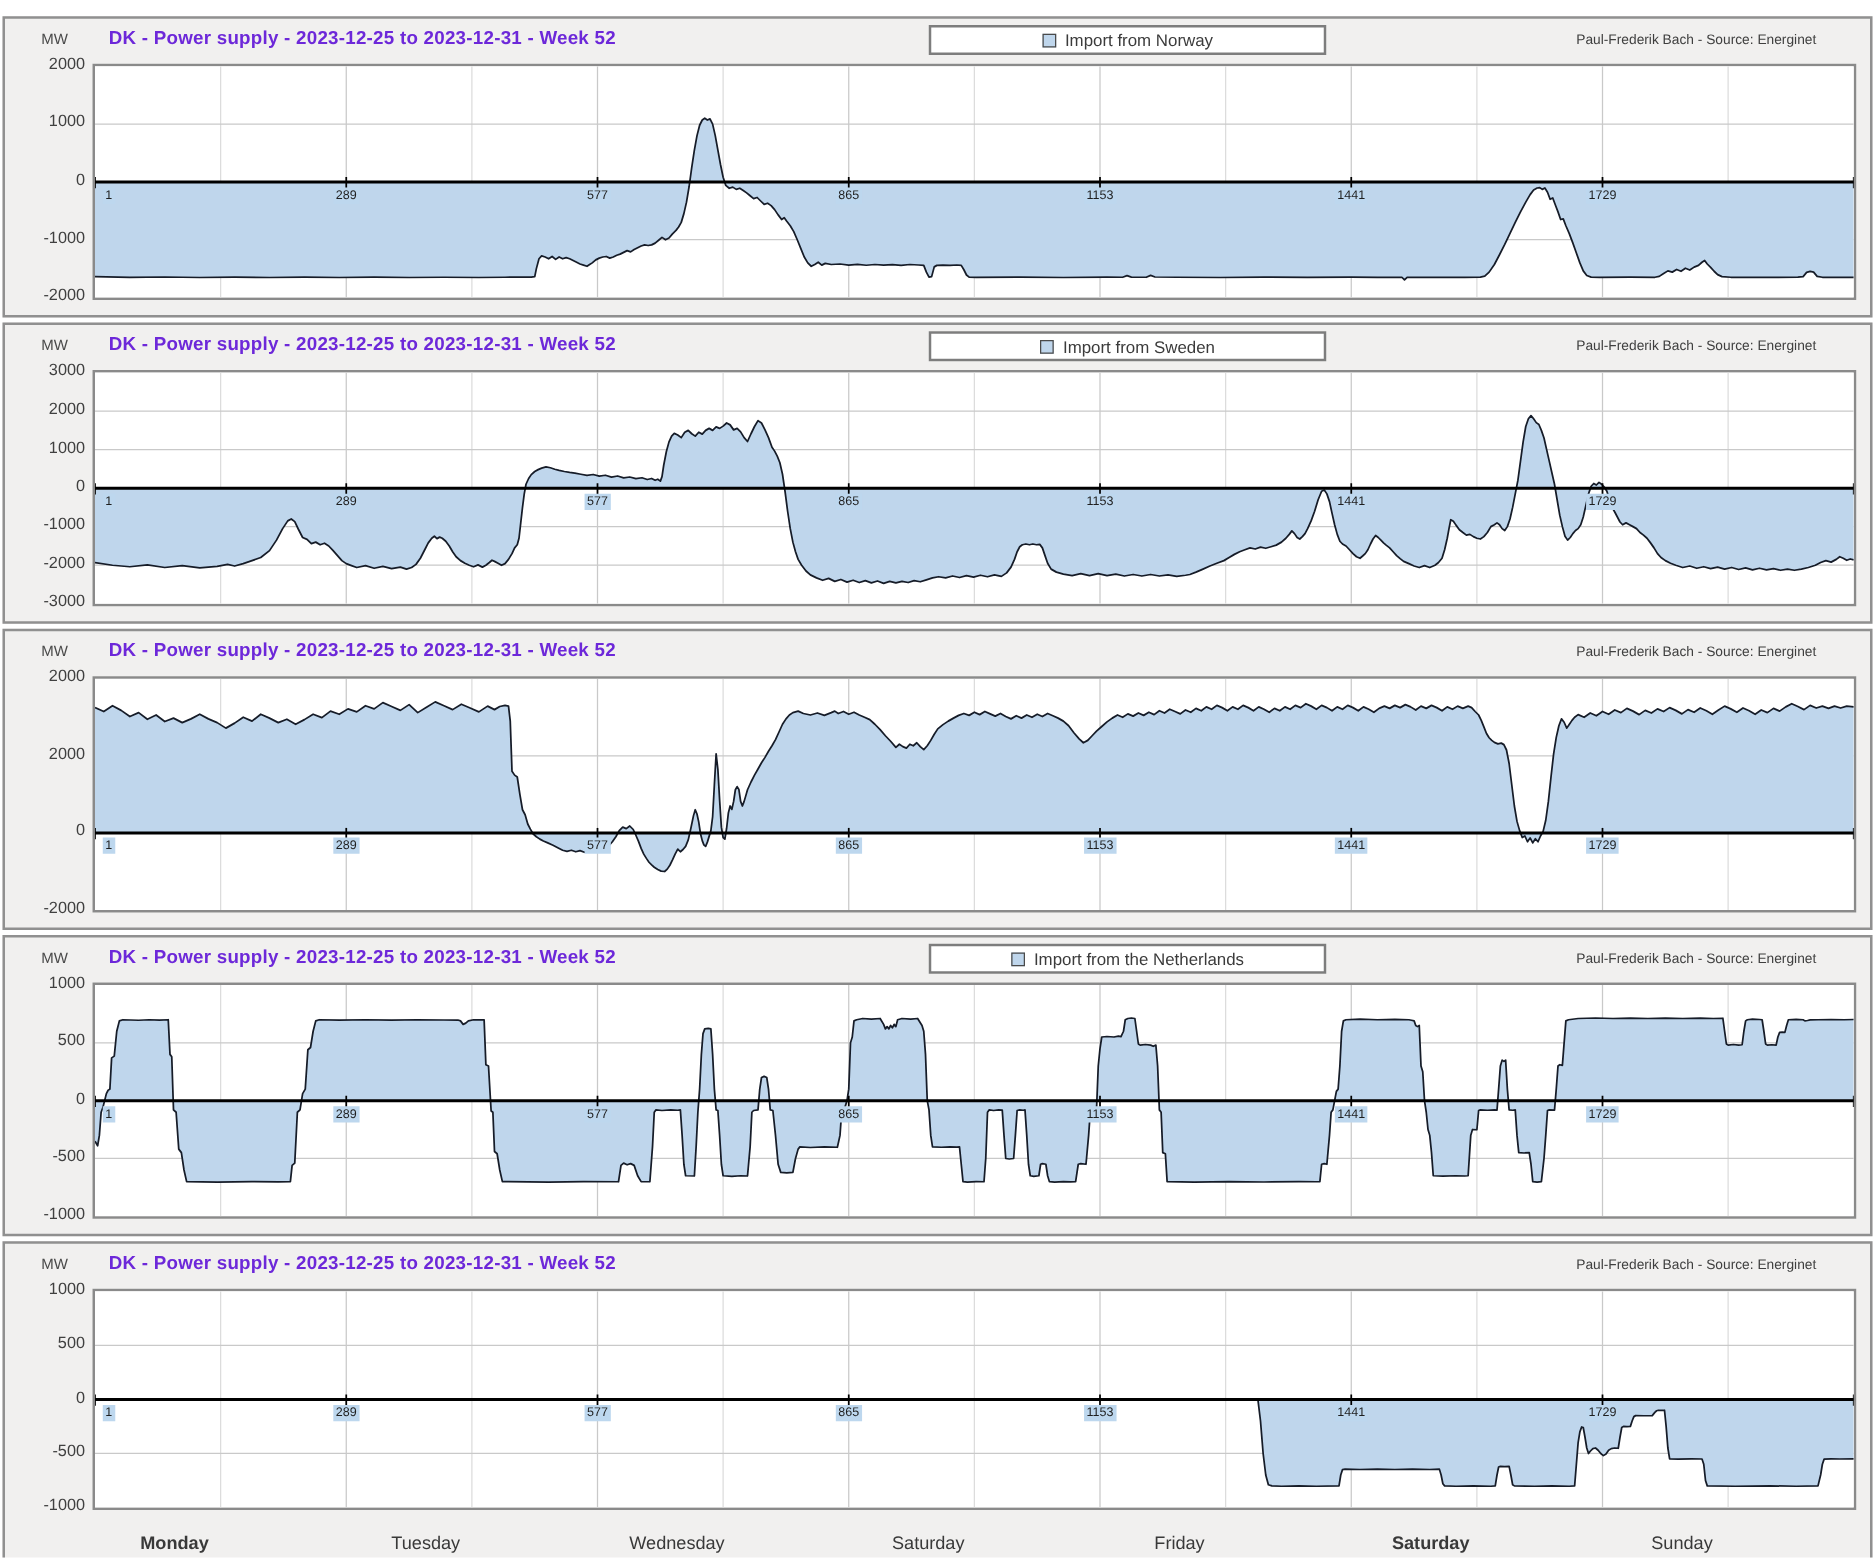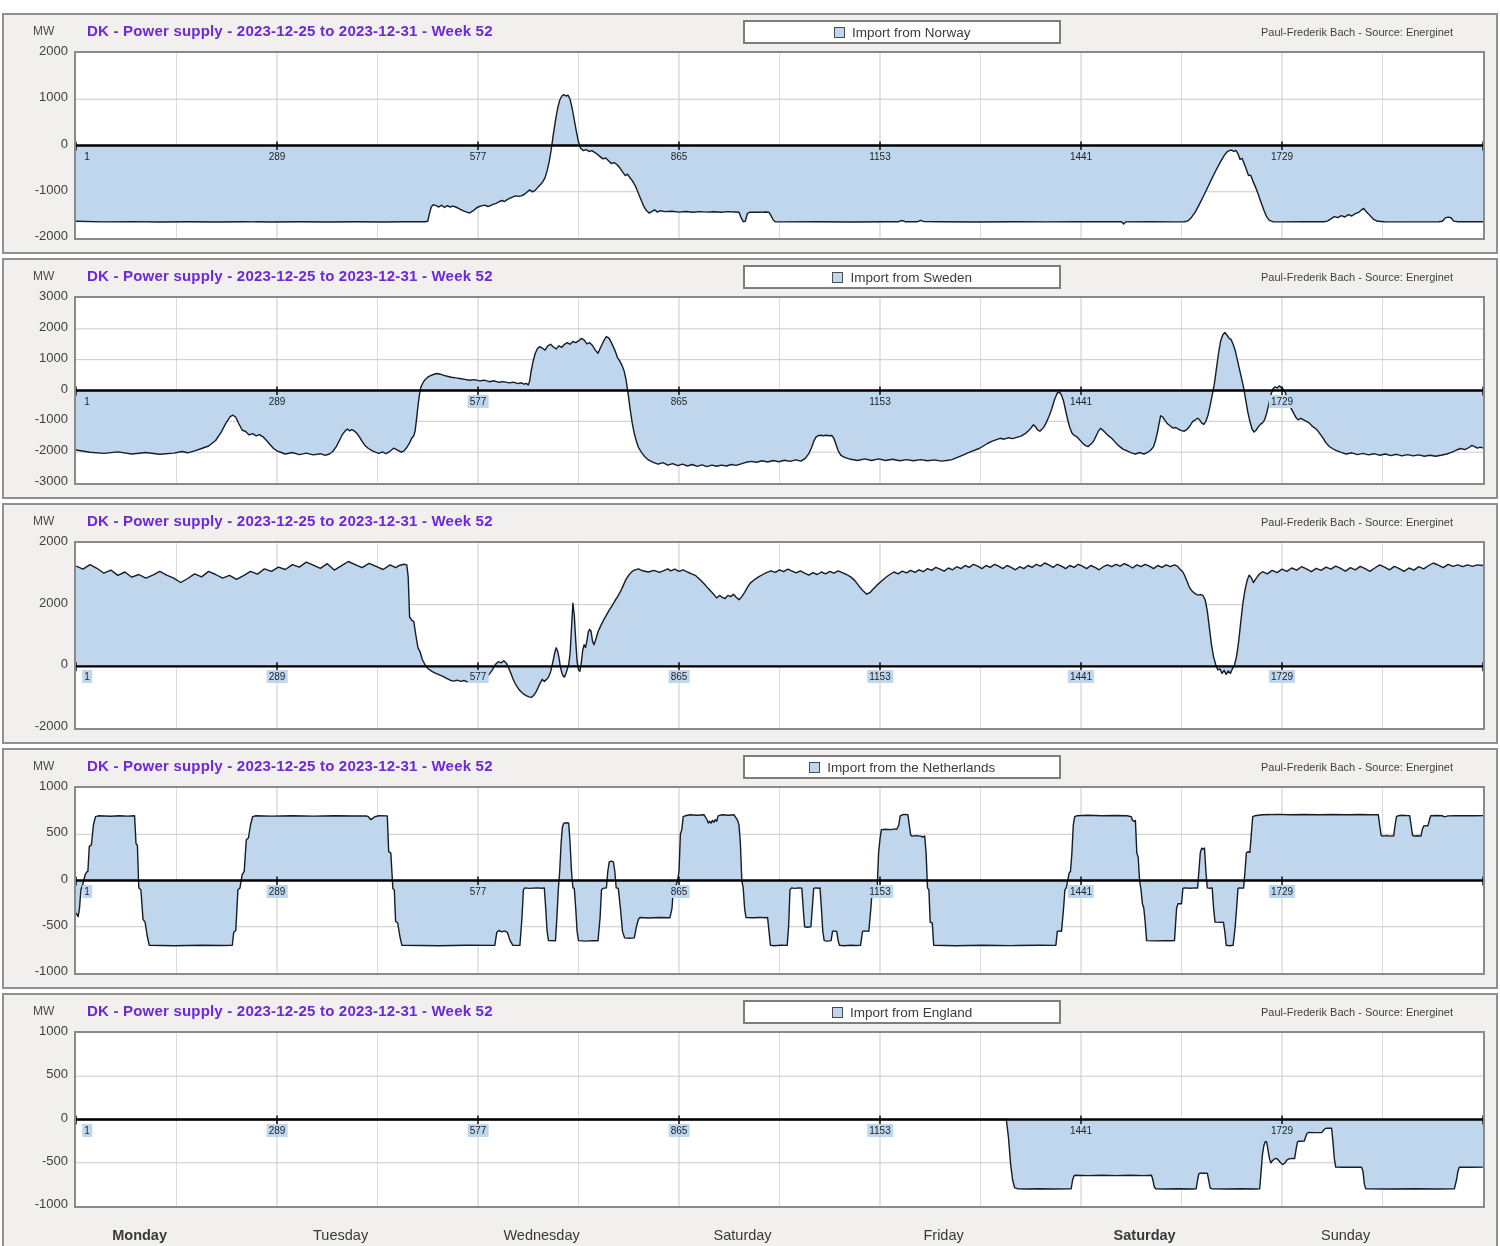--- a/index.html
+++ b/index.html
@@ -231,24 +231,20 @@
       </div>
   <span class="ylabel" style="top: 28px; left: 6px;">1000</span>
       <span class="ylabel" style="top: 74.25px; left: 6px;">500</span>
       <span class="ylabel" style="top: 120.5px; left: 6px;">0</span>
       <span class="ylabel" style="top: 166.75px; left: 6px;">-500</span>
       <span class="ylabel" style="top: 213px; left: 6px;">-1000</span>
     </section>
     <section class="panel last">
     <span class="unit">MW</span>
     <span class="title">DK - Power supply - 2023-12-25 to 2023-12-31 - Week 52</span>
-    <div class="legend">
-      <span class="swatch" style="background: rgb(191, 214, 236);"></span>
-      <span class="legend-label">Import from England</span>
-    </div>
     <span class="attribution">Paul-Frederik Bach - Source: Energinet</span>
     <div class="plot-wrap">
       <svg class="plot" preserveAspectRatio="none" viewBox="0 0 1407 173">
           <rect x="0" y="0" width="1407" height="173" fill="#ffffff"></rect>
           <line x1="100.5" y1="0" x2="100.5" y2="173" stroke="#dcdcdc" stroke-width="1"></line>
           <line x1="201" y1="0" x2="201" y2="173" stroke="#c9c9c9" stroke-width="1"></line>
           <line x1="301.5" y1="0" x2="301.5" y2="173" stroke="#dcdcdc" stroke-width="1"></line>
           <line x1="402" y1="0" x2="402" y2="173" stroke="#c9c9c9" stroke-width="1"></line>
           <line x1="502.5" y1="0" x2="502.5" y2="173" stroke="#dcdcdc" stroke-width="1"></line>
           <line x1="603" y1="0" x2="603" y2="173" stroke="#c9c9c9" stroke-width="1"></line>

